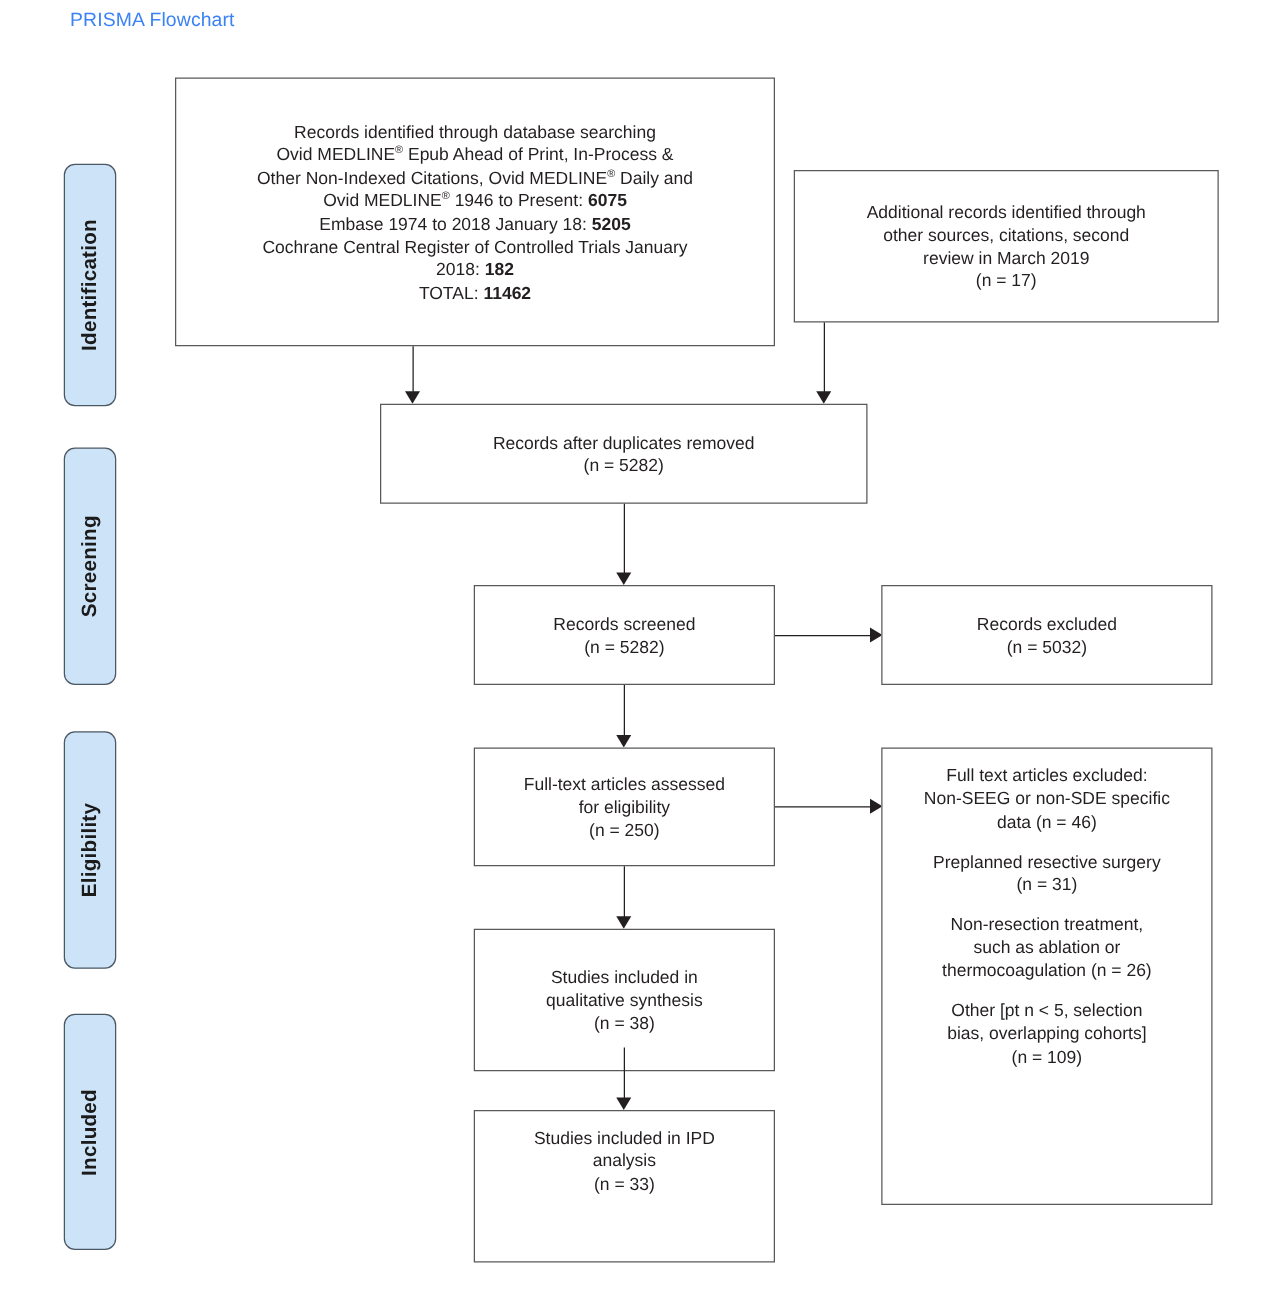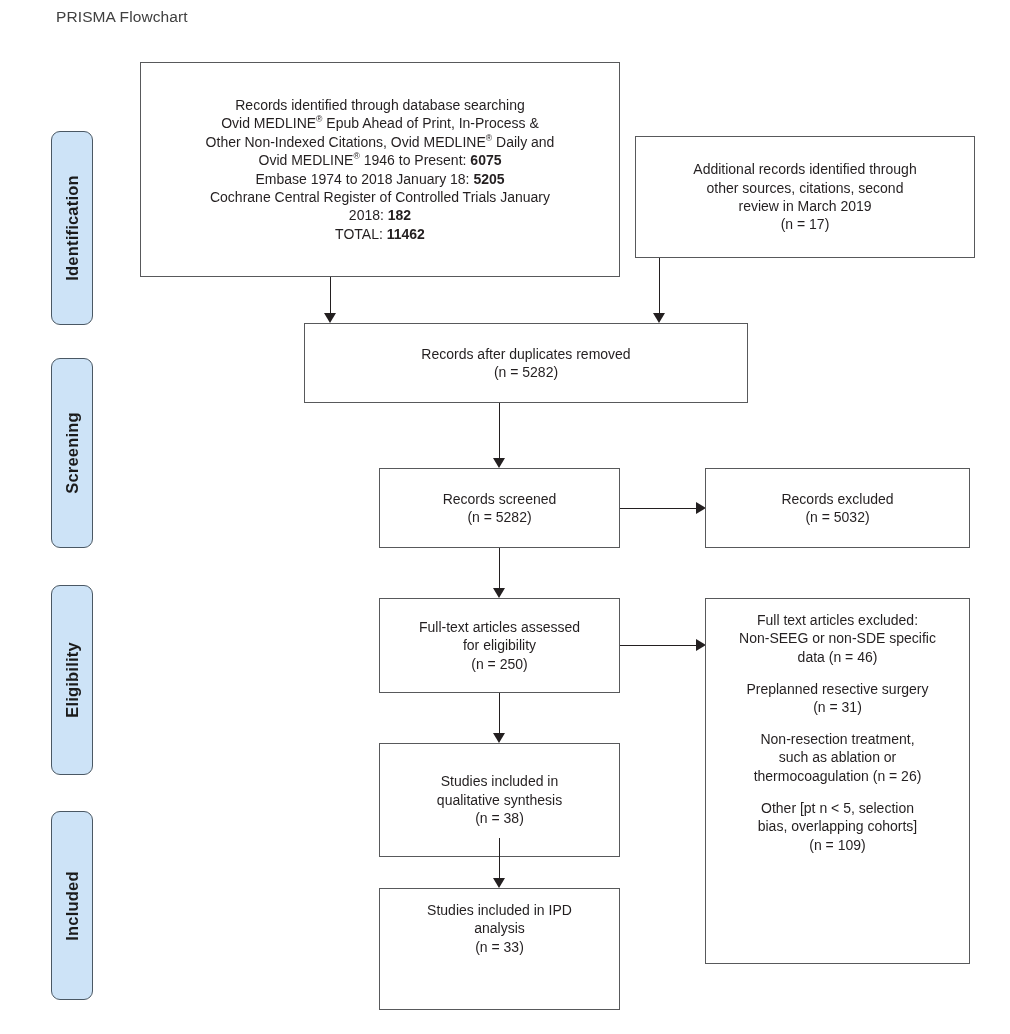--- a/index.html
+++ b/index.html
@@ -16,21 +16,21 @@
     width: 1010px;
     height: 1034px;
     background: #ffffff;
     overflow: hidden;
   }
   .page-title {
     position: absolute;
     left: 56px;
     top: 8px;
     font-size: 15.5px;
-    color: #404040;
+    color: #3b82f6;
     letter-spacing: 0.1px;
     white-space: nowrap;
   }
 
   
   .stage {
     position: absolute;
     left: 51px;
     width: 42px;
     background: #cde3f7;
@@ -155,21 +155,21 @@
       <div>(n = 17)</div>
     </div>
   </div>
 
   <div class="vline" style="left:330px; top:277px; height:39px;"></div>
   <div class="arrow-down" style="left:323.5px; top:313px;"></div>
 
   <div class="vline" style="left:659px; top:258px; height:58px;"></div>
   <div class="arrow-down" style="left:652.5px; top:313px;"></div>
 
-  <div class="node" style="left:304px; top:323px; width:444px; height:80px;">
+  <div class="node" style="left:304px; top:323px; width:390px; height:80px;">
     <div class="txt">
       <div>Records after duplicates removed</div>
       <div>(n = 5282)</div>
     </div>
   </div>
 
   <div class="vline" style="left:499px; top:403px; height:58px;"></div>
   <div class="arrow-down" style="left:492.5px; top:458px;"></div>
 
   <div class="node" style="left:379px; top:468px; width:241px; height:80px;justify-content:flex-end;">

